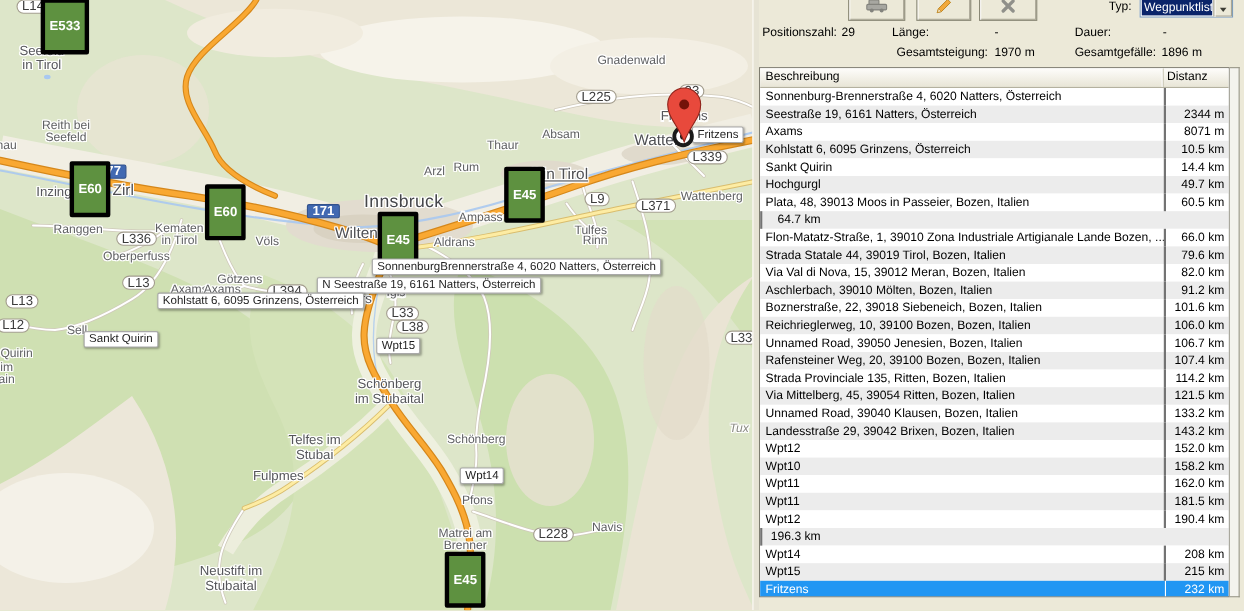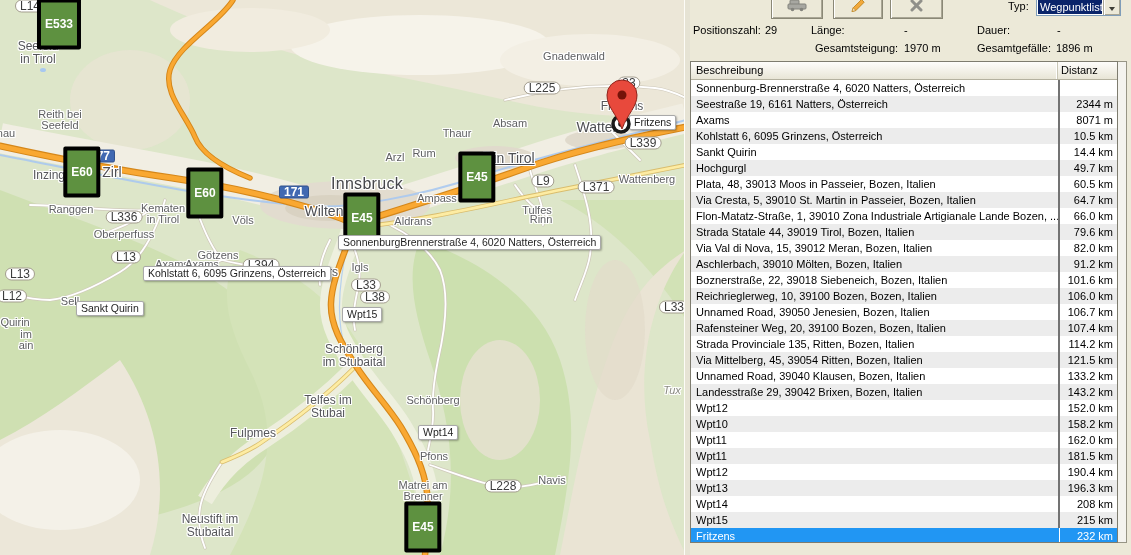--- a/index.html
+++ b/index.html
@@ -168,25 +168,25 @@
         <div class="town sm" style="left: 437px; top: 198px;">Ampass</div>
         <div class="town sm" style="left: 413px; top: 221px;">Aldrans</div>
         <div class="town sm" style="left: 493px; top: 219px; margin-left: 48px;">Rinn</div>
         <div class="town sm" style="left: 537px; top: 210px;">Tulfes</div>
         <div class="town sm" style="left: 574px; top: 56px;">Gnadenwald</div>
         <div class="town md" style="left: 622px; top: 106px;">Fritzens</div>
         <div class="town md2" style="left: 602px; top: 127px;">Wattens</div>
         <div class="town sm" style="left: 647px; top: 179px;">Wattenberg</div>
         <div class="town sm" style="left: 70px; top: 301px;">Sell</div>
         <div class="town sm" style="left: 12px; top: 322px;">t Quirin</div>
-        <div class="town sm" style="left: 6px; top: 340px; margin-left: 20px;">im
+        <div class="town sm" style="left: 6px; top: 340px;">im
 ain</div>
         <div class="town md" style="left: 354px; top: 356px;">Schönberg
 im Stubaital</div>
-        <div class="town md" style="left: 286px; top: 407px; margin-left: 42px;">Telfes im
+        <div class="town md" style="left: 286px; top: 407px;">Telfes im
 Stubai</div>
         <div class="town md" style="left: 253px; top: 433px;">Fulpmes</div>
         <div class="town sm" style="left: 433px; top: 400px;">Schönberg</div>
         <div class="town sm" style="left: 434px; top: 456px;">Pfons</div>
         <div class="town sm" style="left: 423px; top: 491px;">Matrei am
 Brenner</div>
         <div class="town sm" style="left: 552px; top: 480px;">Navis</div>
         <div class="town md" style="left: 210px; top: 526px;">Neustift im
 Stubaital</div>
         <div class="town it" style="left: 672px; top: 390px;">Tux</div>
@@ -207,20 +207,21 @@
         <div class="badge local" style="left: 375px; top: 297px;">L38</div>
         <div class="badge local" style="left: 542px; top: 88px;">L225</div>
         <div class="badge local" style="left: 629px; top: 83px;">33</div>
         <div class="badge local" style="left: 643px; top: 143px;">L339</div>
         <div class="badge local" style="left: 543px; top: 181px;">L9</div>
         <div class="badge local" style="left: 596px; top: 187px;">L371</div>
         <div class="badge local" style="left: 674px; top: 307px;">L33</div>
         <div class="badge local" style="left: 503px; top: 486px;">L228</div>
         <div class="badge euro" style="left: 423px; top: 527px;">E45</div>
         <div class="tooltip" style="left: 338px; top: 235px;">SonnenburgBrennerstraße 4, 6020 Natters, Österreich</div>
+        <div class="tooltip" style="left: 288px; top: 252px;">N Seestraße 19, 6161 Natters, Österreich</div>
         <div class="tooltip" style="left: 143px; top: 266px;">Kohlstatt 6, 6095 Grinzens, Österreich</div>
         <div class="tooltip" style="left: 76px; top: 301px;">Sankt Quirin</div>
         <div class="tooltip" style="left: 342px; top: 307px;">Wpt15</div>
         <div class="tooltip" style="left: 418px; top: 425px;">Wpt14</div>
         <div class="tooltip" style="left: 629px; top: 115px;">Fritzens</div>
       </div>
 
     <svg class="pinlayer" width="686" height="555" viewBox="0 0 686 555">
       <g>
         <circle cx="621" cy="124" r="8" fill="#ffffff" stroke="#1a1a1a" stroke-width="3.5"></circle>
@@ -303,21 +304,20 @@
           </div>
           <div class="trow alt">
             <div class="td-desc">Hochgurgl</div>
             <div class="td-dist">49.7 km</div>
           </div>
           <div class="trow">
             <div class="td-desc">Plata, 48, 39013 Moos in Passeier, Bozen, Italien</div>
             <div class="td-dist">60.5 km</div>
           </div>
           <div class="trow alt">
-            <div class="td-desc">Via Cresta, 5, 39010 St. Martin in Passeier, Bozen, Italien</div>
             <div class="td-dist">64.7 km</div>
           </div>
           <div class="trow">
             <div class="td-desc">Flon-Matatz-Straße, 1, 39010 Zona Industriale Artigianale Lande Bozen, ...</div>
             <div class="td-dist">66.0 km</div>
           </div>
           <div class="trow alt">
             <div class="td-desc">Strada Statale 44, 39019 Tirol, Bozen, Italien</div>
             <div class="td-dist">79.6 km</div>
           </div>
@@ -375,21 +375,20 @@
           </div>
           <div class="trow alt">
             <div class="td-desc">Wpt11</div>
             <div class="td-dist">181.5 km</div>
           </div>
           <div class="trow">
             <div class="td-desc">Wpt12</div>
             <div class="td-dist">190.4 km</div>
           </div>
           <div class="trow alt">
-            <div class="td-desc">Wpt13</div>
             <div class="td-dist">196.3 km</div>
           </div>
           <div class="trow">
             <div class="td-desc">Wpt14</div>
             <div class="td-dist">208 km</div>
           </div>
           <div class="trow alt">
             <div class="td-desc">Wpt15</div>
             <div class="td-dist">215 km</div>
           </div>

